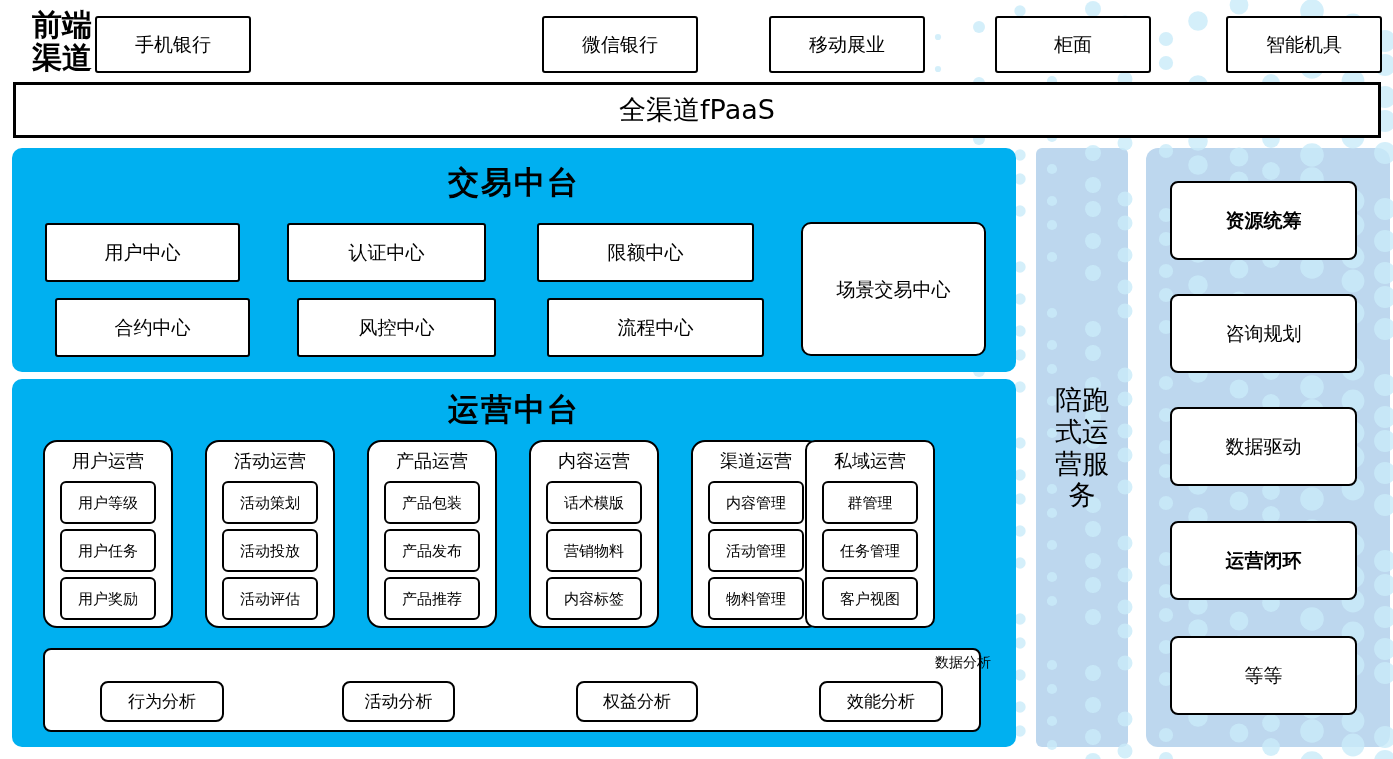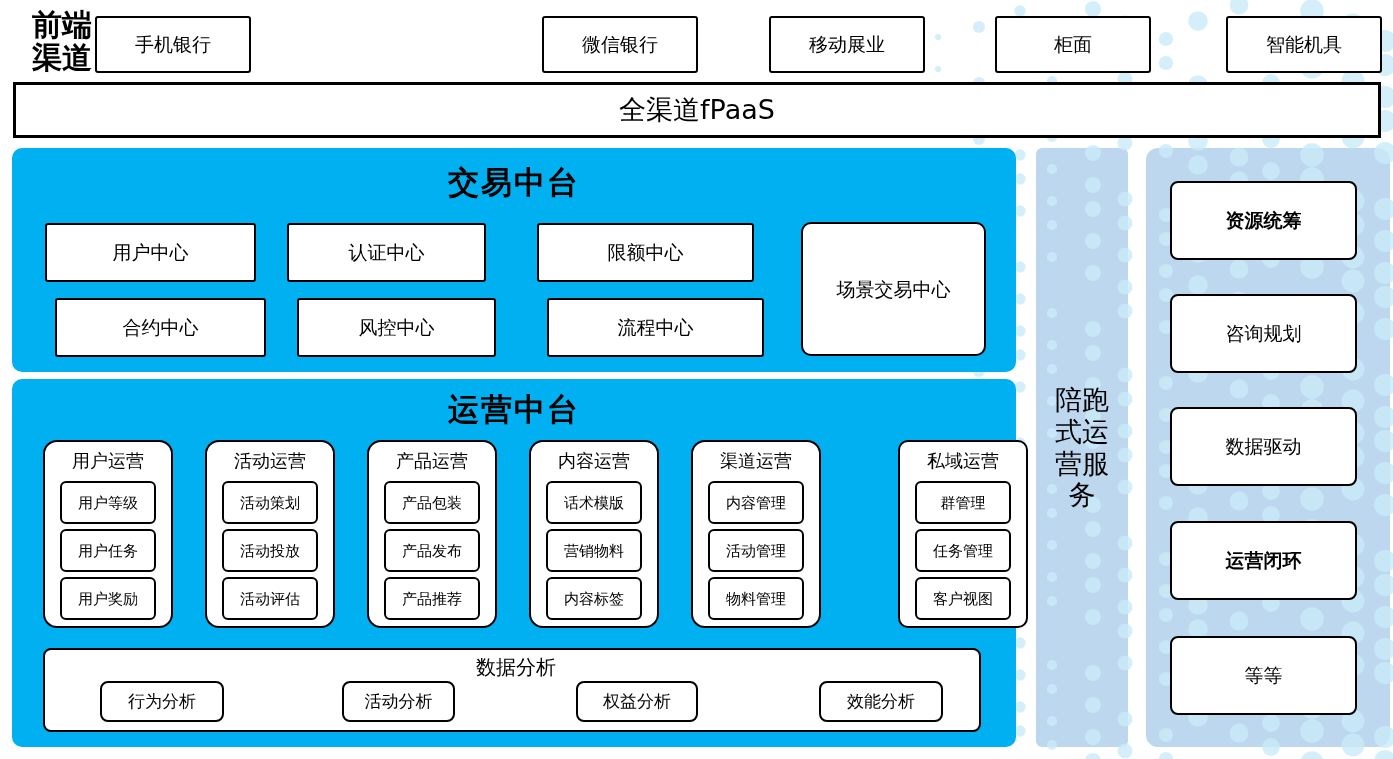--- a/index.html
+++ b/index.html
@@ -47,49 +47,49 @@
   .trade{left:12px;top:148px;width:1004px;height:224px;}
   .ops{left:12px;top:379px;width:1004px;height:368px;}
   .ptitle{
     position:absolute;left:0;width:100%;text-align:center;
     font-size:31px;font-weight:700;letter-spacing:2px;
   }
   .trade .ptitle{top:14px;}
   .ops .ptitle{top:10px;}
   
   .tbox{height:59px;}
-  .t0,.t3{left:33px;width:211px;}
+  .t0,.t3{left:33px;width:195px;}
   .t1,.t4{left:275px;width:199px;}
   .t2,.t5{left:525px;width:217px;}
   .t0,.t1,.t2{top:75px;}
   .t3,.t4,.t5{top:150px;margin-left:10px;}
   .scene{left:789px;top:74px;width:185px;height:134px;border-radius:10px;}
   
   .opcol{
     position:absolute;top:61px;width:130px;height:188px;
     background:#fff;border:2.5px solid #000;border-radius:14px;
   }
-  .g0{left:31px;}.g1{left:193px;}.g2{left:355px;}.g3{left:517px;}.g4{left:679px;}.g5{left:886px;border-radius:10px;}
+  .g0{left:31px;}.g1{left:193px;}.g2{left:355px;}.g3{left:517px;}.g4{left:679px;}.g5{left:793px;border-radius:10px;}
   .ophead{
     position:absolute;top:7px;left:0;width:100%;text-align:center;
     font-size:18px;font-weight:500;
   }
   .opitem{
     left:15px;width:96px;height:43px;border-radius:6px;
     font-size:15px;font-weight:500;
   }
   .i0{top:39px;}.i1{top:87px;}.i2{top:135px;}
   
   .analysis{
     position:absolute;left:31px;top:269px;width:938px;height:84px;
     background:#fff;border:2.5px solid #000;border-radius:8px;
   }
   .ahead{
-    position:absolute;top:4px;left:4px;width:100%;text-align:center;
-    font-size:20px;font-weight:500;
+    position:absolute;top:4px;left:12px;width:100%;text-align:right;
+    font-size:14px;font-weight:500;
   }
   .abox{top:31px;height:41px;border-radius:8px;font-size:17px;}
   .a0{left:55px;width:124px;}
   .a1{left:297px;width:113px;}
   .a2{left:531px;width:122px;}
   .a3{left:774px;width:124px;}
   
   .escort-text{
     position:absolute;left:1036px;top:148px;width:92px;height:599px;
     display:flex;align-items:center;justify-content:center;

